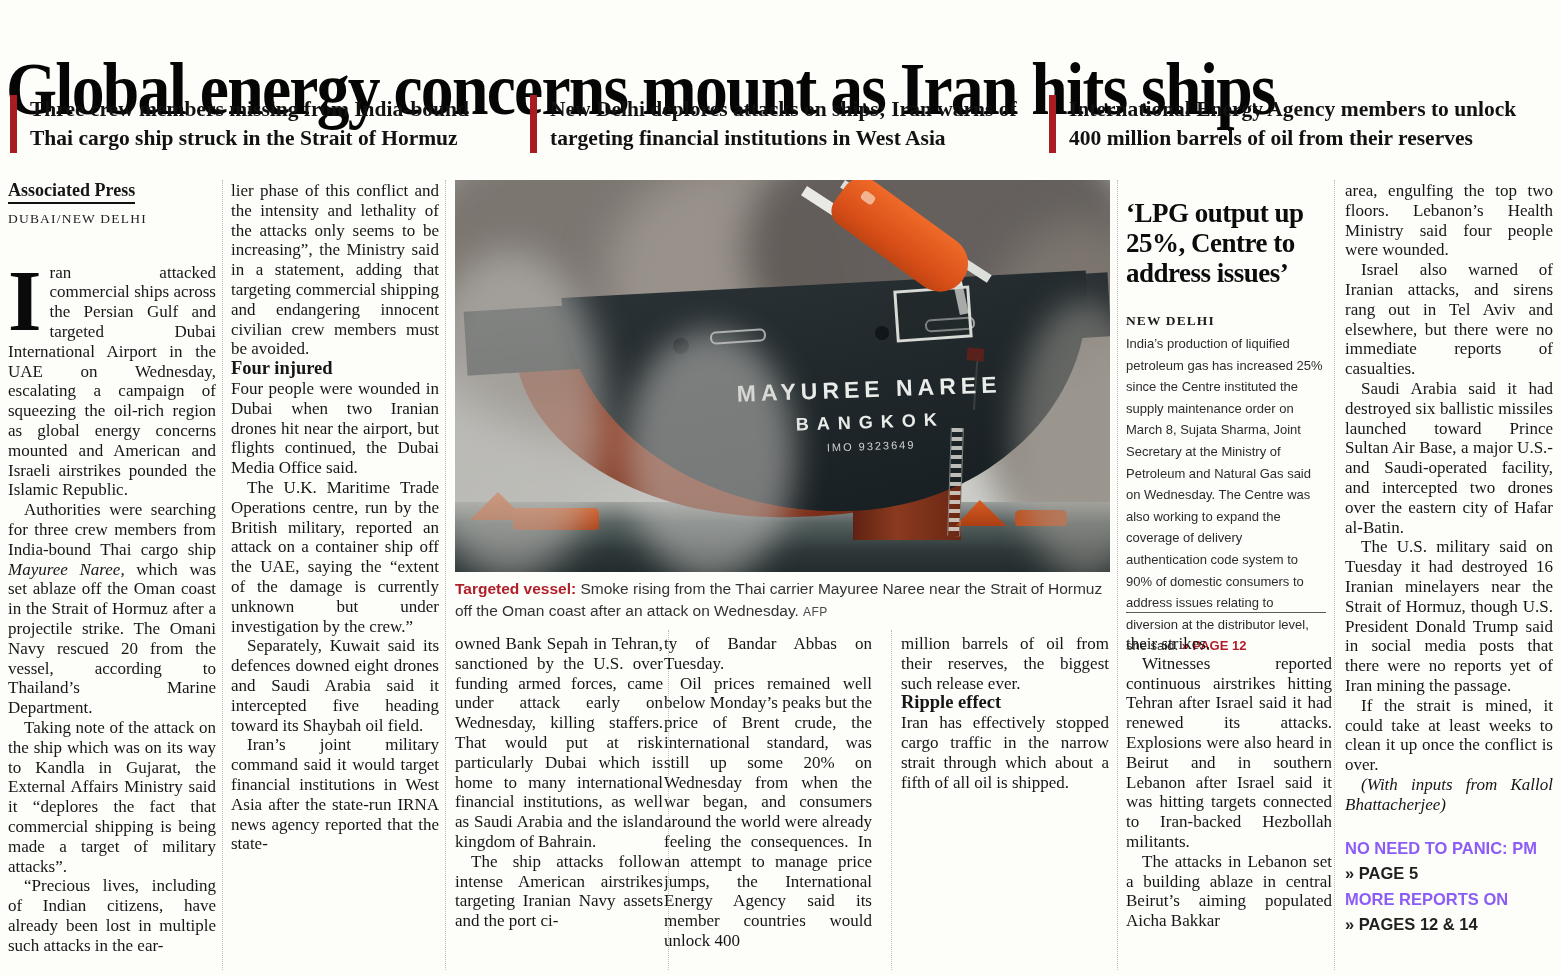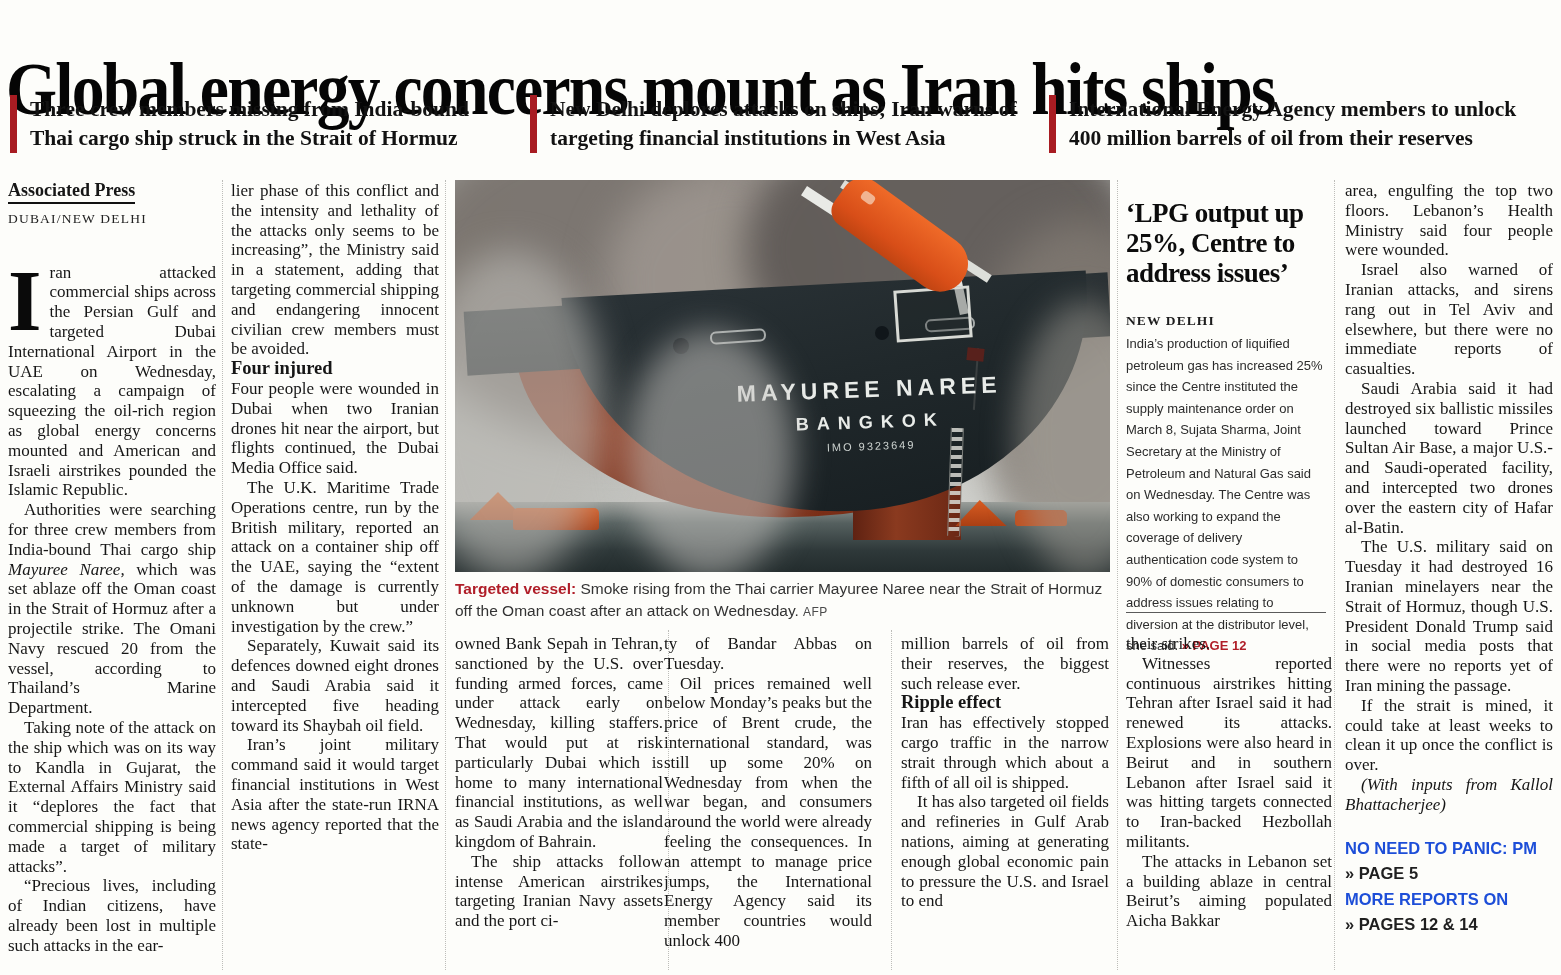--- a/index.html
+++ b/index.html
@@ -97,21 +97,21 @@
   .sidebar{position:absolute;left:1126px;top:198px;width:200px;}
   .sb-head{font-weight:bold;font-size:27px;line-height:30px;letter-spacing:-.5px;color:#0c0c0c;}
   .sb-dateline{font-weight:bold;font-size:13.5px;letter-spacing:1.1px;margin-top:25px;color:#1d1d1d;}
   .sb-body{font-family:"Liberation Sans",sans-serif;font-size:13px;line-height:21.6px;color:#2c2c2c;margin-top:4px;}
   .sb-ref{font-family:"Liberation Sans",sans-serif;font-weight:bold;color:#b01e28;}
 
   
   .refs{margin-top:24px;font-family:"Liberation Sans",sans-serif;font-weight:bold;
         font-size:16.5px;line-height:19.5px;text-align:left;text-indent:0;}
   .refs div{margin-bottom:6px;}
-  .ref-red{color:#1d4ed8;}
+  .ref-red{color:#8b5cf6;}
   .ref-dark{color:#1f1f1f;}
 </style>
 </head>
 <body>
 
 <div class="page">
 
   <h1 class="headline">Global energy concerns mount as Iran hits ships</h1>
 
   <div class="deck deck1">
@@ -197,21 +197,20 @@
     <p class="ind">The ship attacks follow intense American airstrikes targeting Iranian Navy assets and the port ci-</p>
   </div>
   <div class="col" style="left:664px;top:634px;height:338px;">
     <p>ty of Bandar Abbas on Tuesday.</p>
     <p class="ind">Oil prices remained well below Monday’s peaks but the price of Brent crude, the international standard, was still up some 20% on Wednesday from when the war began, and consumers around the world were already feeling the consequences. In an attempt to manage price jumps, the International Energy Agency said its member countries would unlock 400</p>
   </div>
   <div class="col" style="left:901px;top:634px;height:338px;">
     <p>million barrels of oil from their reserves, the biggest such release ever.</p>
     <p class="subhead">Ripple effect</p>
     <p>Iran has effectively stopped cargo traffic in the narrow strait through which about a fifth of all oil is shipped.</p>
-    <p class="ind">It has also targeted oil fields and refineries in Gulf Arab nations, aiming at generating enough global economic pain to pressure the U.S. and Israel to end</p>
   </div>
 
   <div class="sidebar">
     <div class="sb-head">‘LPG output up 25%, Centre to address issues’</div>
     <div class="sb-dateline">NEW DELHI</div>
     <div class="sb-body"><span>India’s production of liquified petroleum gas has increased 25% since the Centre instituted the supply maintenance order on March 8, Sujata Sharma, Joint Secretary at the Ministry of Petroleum and Natural Gas said on Wednesday. The Centre was also working to expand the coverage of delivery authentication code system to 90% of domestic consumers to address issues relating to diversion at the distributor level, she said. </span><span class="sb-ref">» PAGE 12</span></div>
   </div>
   <div class="hrule-sidebar"></div>
 
   <div class="col" style="left:1126px;top:634px;width:206px;height:338px;">

